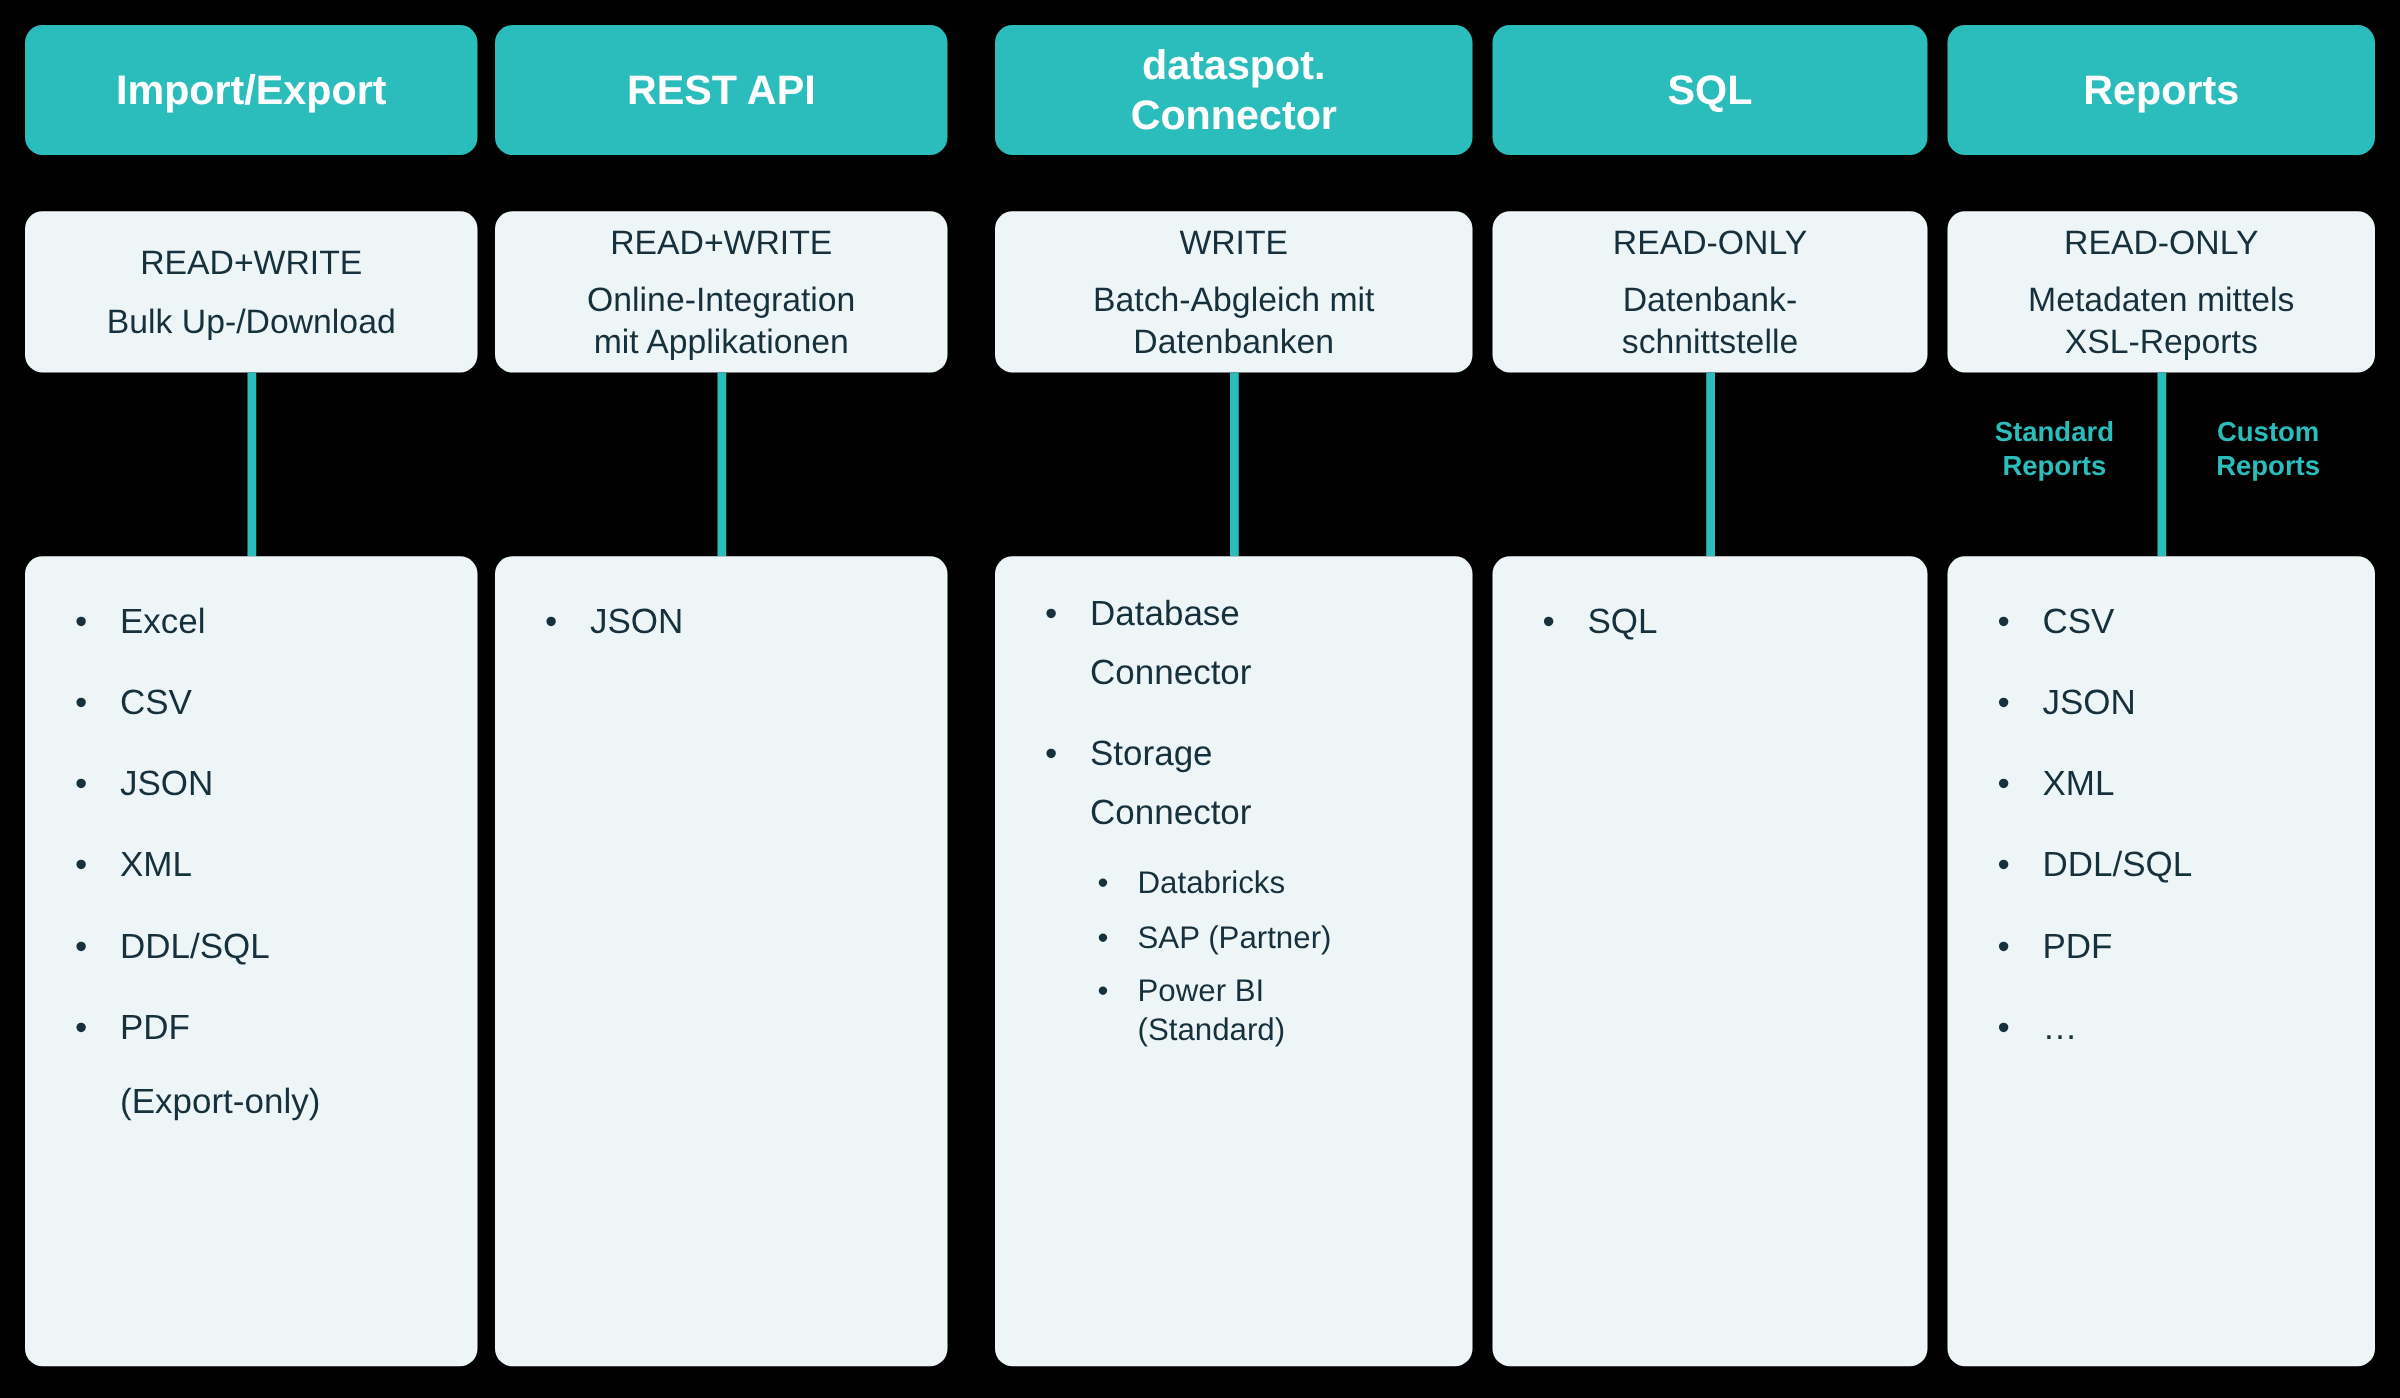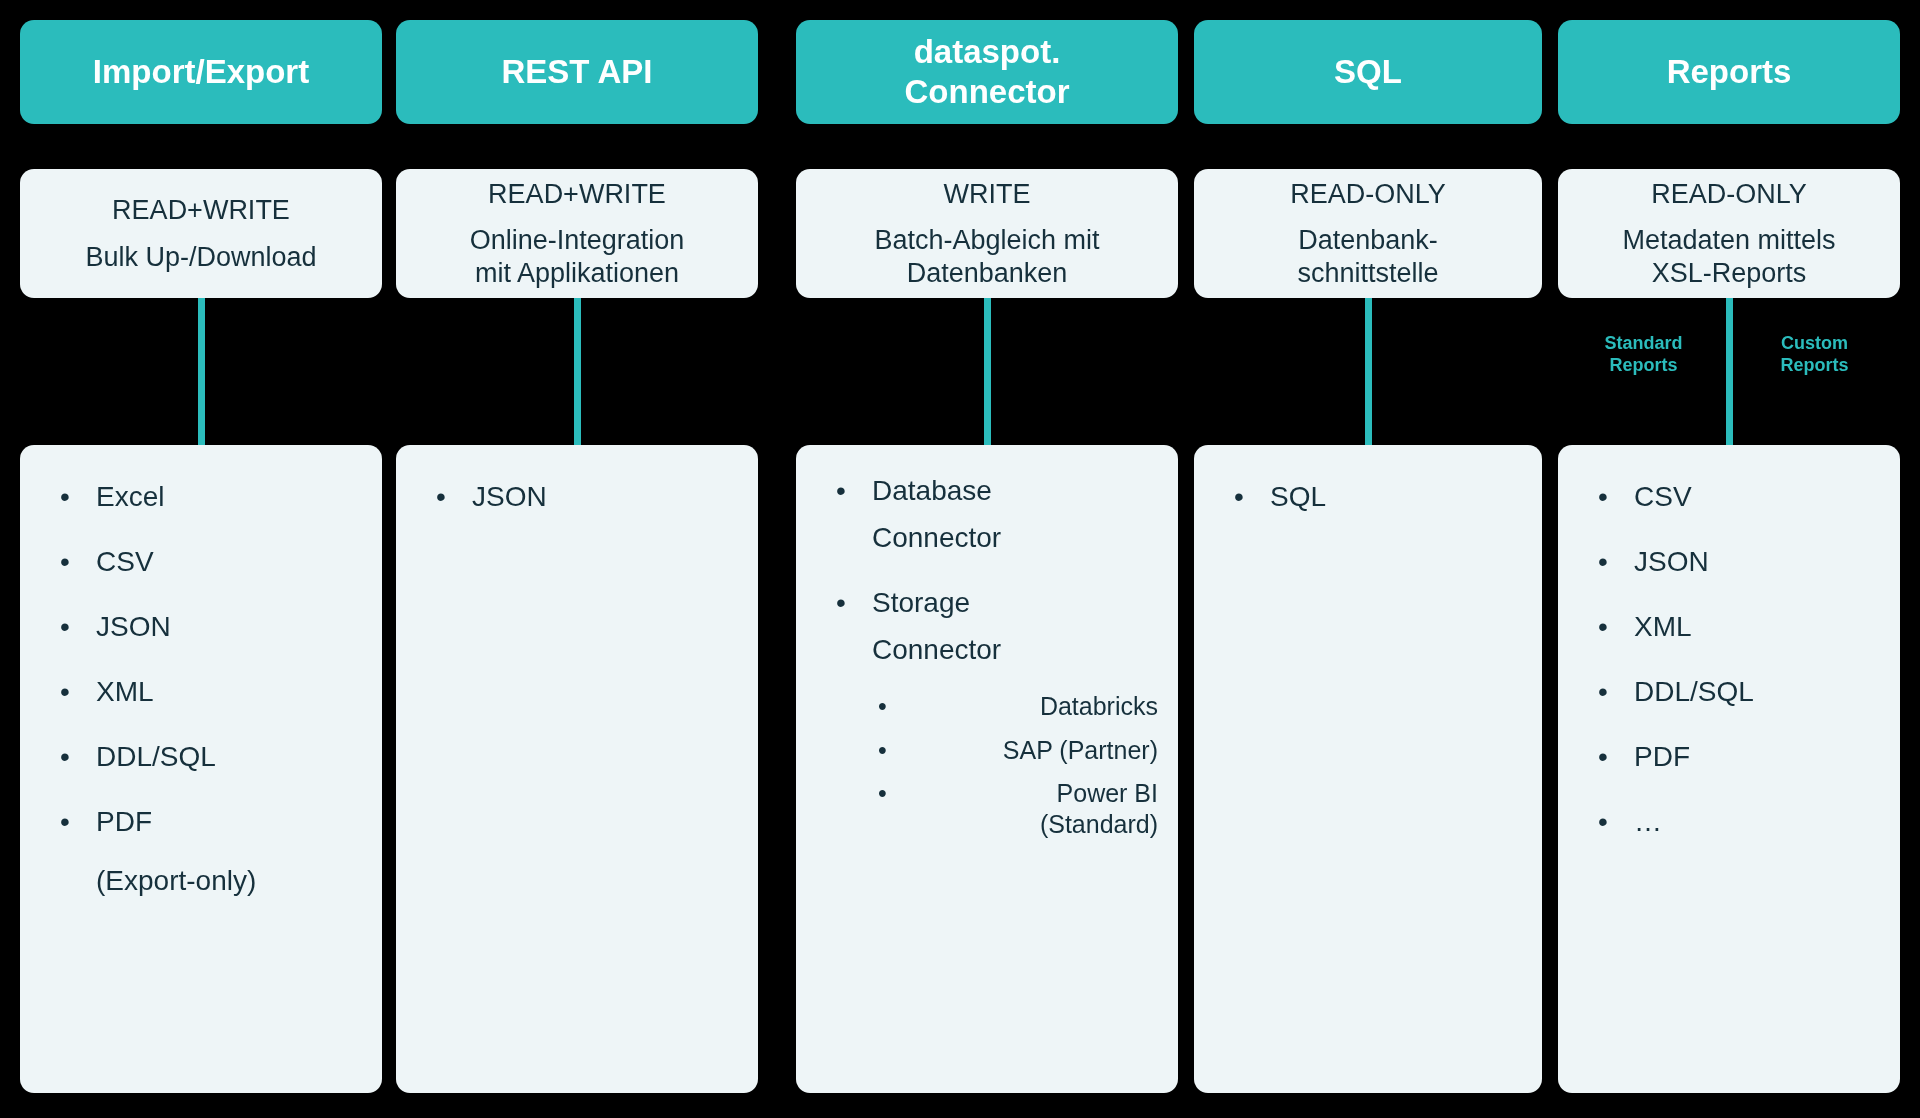--- a/index.html
+++ b/index.html
@@ -99,21 +99,21 @@
     top: 330px;
     left: 0;
     right: 0;
     display: flex;
     height: 80px;
   }
   .split-half {
     flex: 1 1 50%;
     text-align: center;
     color: #2bbcbc;
-    font-size: 18px;
+    font-size: 22px;
     font-weight: bold;
     line-height: 1.24;
     white-space: pre-line;
     padding-top: 2px;
   }
 
   
   .list-box {
     position: absolute;
     top: 445px;
@@ -158,21 +158,20 @@
     padding: 0;
   }
   ul.sub > li {
     position: relative;
     color: #16303c;
     font-size: 25px;
     line-height: 1.22;
     padding-left: 38px;
     margin-bottom: 13px;
     white-space: pre-line;
-    text-align: right;
   }
   ul.sub > li::before {
     content: "\2022";
     position: absolute;
     left: 6px;
     top: 0;
     font-size: 25px;
     color: #16303c;
   }
   li.sub-holder { padding-left: 58px !important; margin-bottom: 0 !important; }

